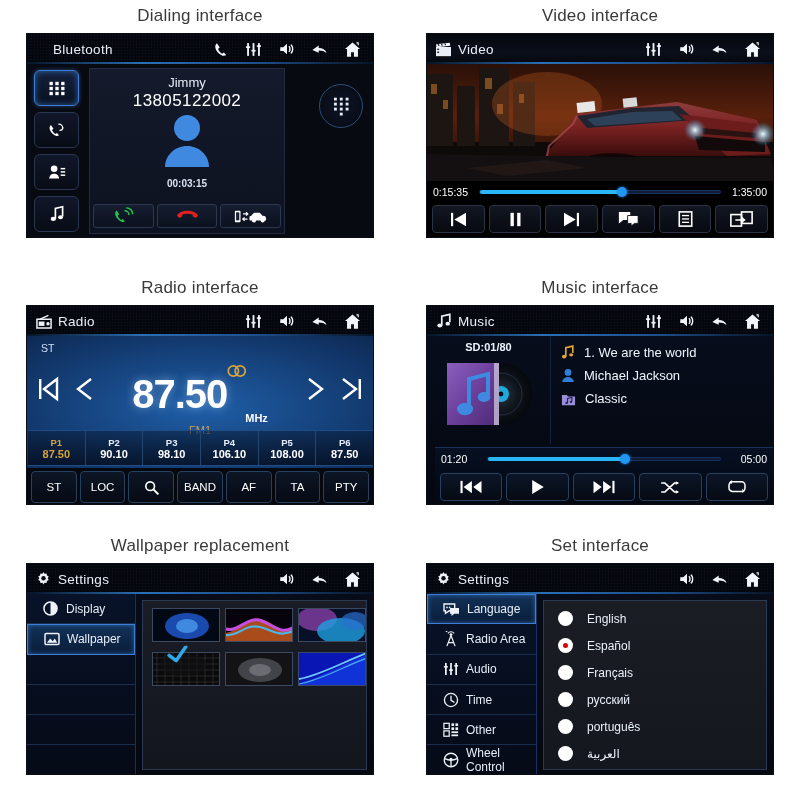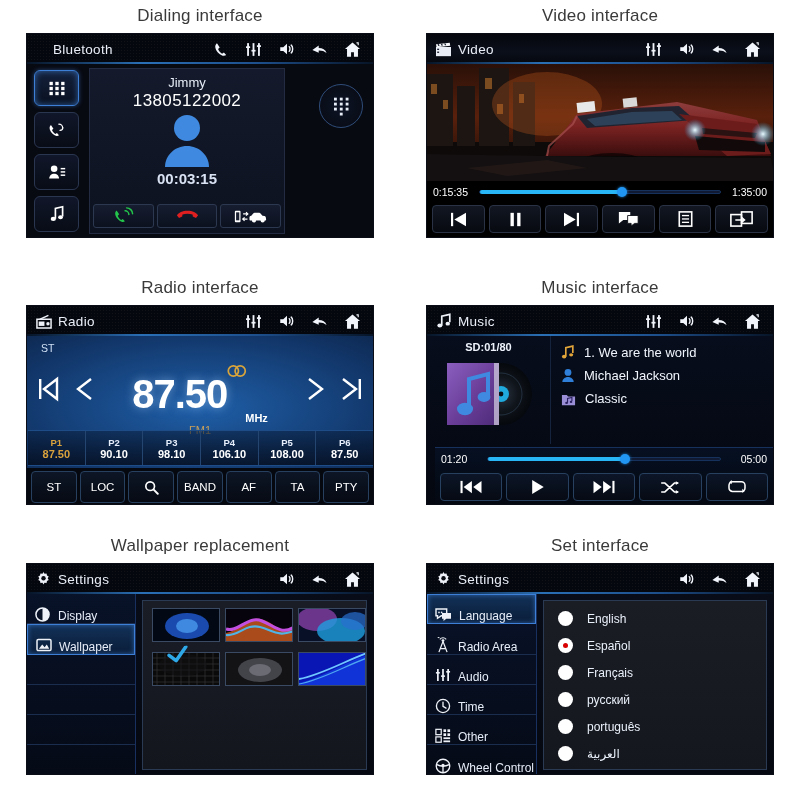--- a/index.html
+++ b/index.html
@@ -61,21 +61,21 @@
   }
   .bt-btn.sel { border-color:#3d7fd6; box-shadow:0 0 6px rgba(61,127,214,.7) inset, 0 0 4px rgba(61,127,214,.5); background:linear-gradient(180deg,#14213c,#0a1120);}
   .bt-card {
     margin:4px 0 0 4px; width:196px; height:166px;
     background:linear-gradient(180deg,#141a2b,#0d1220);
     border:1px solid #222b42; position:relative;
   }
   .bt-name { text-align:center; color:#e8eef8; font-size:13px; margin-top:6px; }
   .bt-num { text-align:center; color:#ffffff; font-size:17px; letter-spacing:.4px; margin-top:1px;}
   .bt-avatar { display:flex; justify-content:center; margin-top:2px;}
-  .bt-timer { text-align:center; color:#d8e2f2; font-size:15px; margin-top:3px; font-weight:bold;}
+  .bt-timer { text-align:center; color:#d8e2f2; font-size:10px; margin-top:11px; font-weight:bold;}
   .bt-actions { display:flex; gap:3px; padding:3px; position:absolute; left:0; right:0; bottom:2px;}
   .bt-act { flex:1; height:24px; border:1px solid #2c3850; border-radius:3px;
      background:linear-gradient(180deg,#161d30,#0b111e); display:flex; align-items:center; justify-content:center;}
   .bt-keypad-right { position:absolute; right:10px; top:50px; width:44px; height:44px; border-radius:50%;
      border:1px solid #2e4c78; display:flex; align-items:center; justify-content:center;
      background:radial-gradient(circle,#0d1426,#070a12); }
 
   
   .vid-body { position:relative; height:175px; background:#000; }
   .vid-still { position:absolute; inset:0 0 58px 0; overflow:hidden; }
@@ -126,21 +126,21 @@
       background:linear-gradient(180deg,#061022,#03070f); border-top:1px solid #16325c;margin-left:8px;}
   .mbtn-row { display:flex; gap:4px; padding:3px 5px 5px 5px; }
   .mbtn { flex:1; height:28px; border:1px solid #2a4straight; border-radius:4px; }
   .mbtn { border:1px solid #27405f; background:linear-gradient(180deg,#0c1628,#060a13);
     display:flex; align-items:center; justify-content:center; border-radius:4px; height:28px;}
 
   
   .set-body { height:182px; display:flex; background:linear-gradient(180deg,#070c18,#050810);}
   .set-rail { width:110px; border-right:1px solid #183060; display:flex; flex-direction:column;
     background:linear-gradient(180deg,#081228,#050a16);}
-  .set-item { height:30.3px; display:flex; align-items:flex-end; gap:7px; padding-left:7px;
+  .set-item { height:30.3px; display:flex; align-items:center; gap:7px; padding-left:15px;
     border-bottom:1px solid #1a2d4e; color:#e6edf8; font-size:12px;}
   .set-item.active { border:1px solid #3d7fd6; box-shadow:0 0 5px rgba(61,127,214,.65) inset;
     background:linear-gradient(180deg,#123158,#0a1d38);}
   .set-ico { width:17px; height:17px; display:flex; align-items:center; justify-content:center; flex:0 0 17px;}
   .set-main { flex:1; position:relative; padding:6px; }
   .lang-box { width:100%; height:100%; border:1px solid #2a3a52;
      background:linear-gradient(180deg,#1a1d24,#14171d); padding:4px 0 0 14px; }
   .lang-row { height:27px; display:flex; align-items:center; gap:14px; }
   .radio-o { width:15px; height:15px; border-radius:50%; background:#fff; display:flex; align-items:center; justify-content:center; flex:0 0 15px;}
   .radio-o .dot { width:5px; height:5px; border-radius:50%; background:#d80000;}

